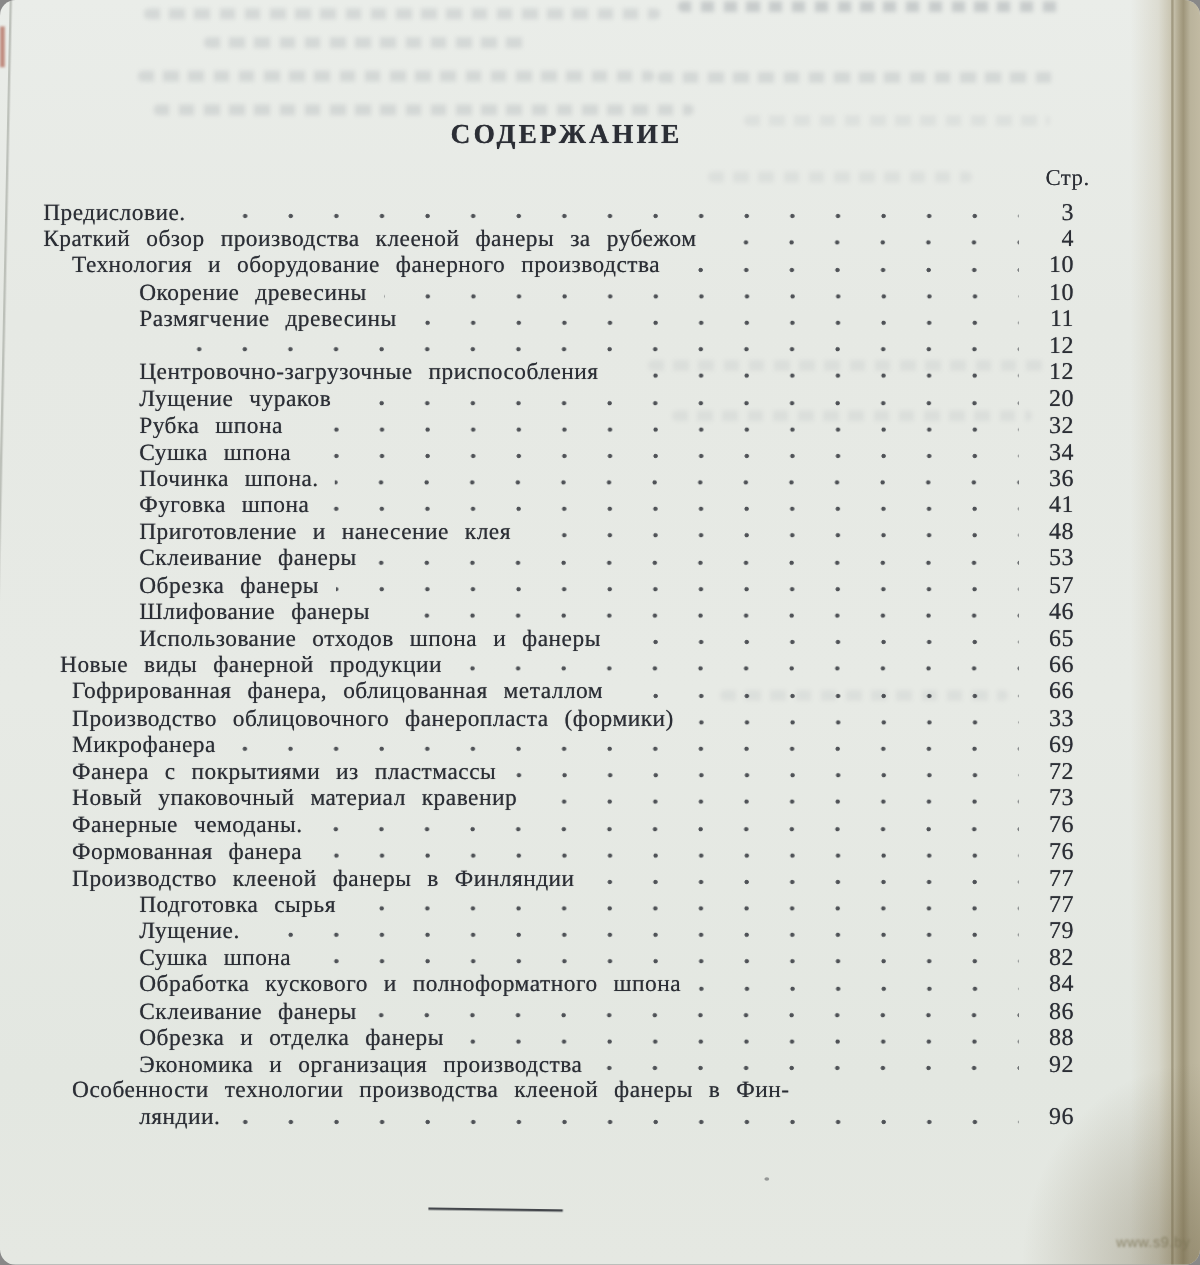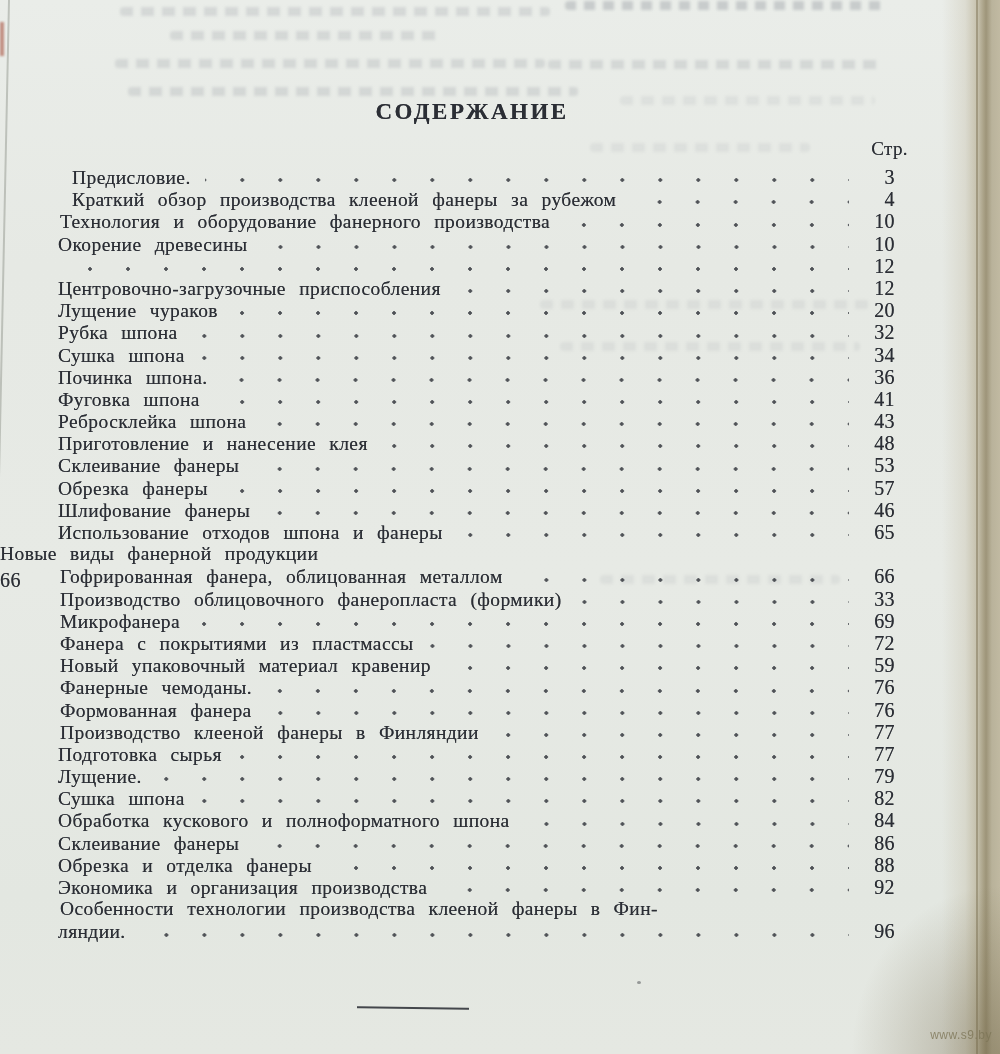--- a/index.html
+++ b/index.html
@@ -5,20 +5,21 @@
   html,body{margin:0;padding:0;background:#888;}
   .page{
     position:relative;
     width:1000px;height:1054px;
     margin:0 auto;
     background:
       linear-gradient(180deg,#eaede9 0%,#e6e9e4 25%,#e7eae5 55%,#e3e7e1 85%,#e5e8e2 100%);
     font-family:"Liberation Serif","DejaVu Serif",serif;
     color:#2b2e35;
     overflow:hidden;
+    border-radius:13px;
   }
   
   .ghost{
     position:absolute;height:9px;border-radius:4px;
     filter:blur(1.6px);
     background:repeating-linear-gradient(90deg,
       rgba(104,112,124,.16) 0 13px, rgba(104,112,124,0) 13px 21px);
   }
   .ghost.dark{background:repeating-linear-gradient(90deg,
       rgba(92,100,112,.24) 0 11px, rgba(92,100,112,0) 11px 19px);}
@@ -88,24 +89,24 @@
     background-size:38px 8px;
     background-repeat:repeat-x;
     background-position:right 2px top 0;
   }
   .row .num{
     flex:0 0 46px;text-align:right;font-size:20px;
     text-shadow:0 0 .6px rgba(43,46,53,.7);
   }
   .row.nodots .dots{background:none;}
   .row.nonum .num{visibility:hidden;}
-  .i0{flex-direction:column;}
-  .i1{padding-left:72px;}
+  .i0{padding-left:50px;}
+  .i1{padding-left:36px;}
   .i2{padding-left:60px;}
-  .i3{padding-left:58px;}
+  .i3{padding-left:116px;}
   .rule{
     position:absolute;left:357px;top:1007px;width:112px;height:2px;
     background:#43464b;transform:rotate(0.8deg);filter:blur(.3px);
   }
   .watermark{
     position:absolute;right:8px;bottom:12px;
     font-family:"Liberation Sans","DejaVu Sans",sans-serif;
     font-size:12px;letter-spacing:.5px;
     color:rgba(125,118,88,.8);filter:blur(.7px);
   }
@@ -145,20 +146,25 @@
       <span class="label">Технология и оборудование фанерного производства</span>
       <span class="dots"></span>
       <span class="num">10</span>
     </div>
       <div class="row i3">
       <span class="label">Окорение древесины</span>
       <span class="dots"></span>
       <span class="num">10</span>
     </div>
       <div class="row i3">
+      <span class="label">Размягчение древесины</span>
+      <span class="dots"></span>
+      <span class="num">11</span>
+    </div>
+      <div class="row i3">
       <span class="dots"></span>
       <span class="num">12</span>
     </div>
       <div class="row i3">
       <span class="label">Центровочно-загрузочные приспособления</span>
       <span class="dots"></span>
       <span class="num">12</span>
     </div>
       <div class="row i3">
       <span class="label">Лущение чураков</span>
@@ -177,25 +183,20 @@
     </div>
       <div class="row i3">
       <span class="label">Починка шпона.</span>
       <span class="dots"></span>
       <span class="num">36</span>
     </div>
       <div class="row i3">
       <span class="label">Фуговка шпона</span>
       <span class="dots"></span>
       <span class="num">41</span>
-    </div>
-      <div class="row i3">
-      <span class="label">Ребросклейка шпона</span>
-      <span class="dots"></span>
-      <span class="num">43</span>
     </div>
       <div class="row i3">
       <span class="label">Приготовление и нанесение клея</span>
       <span class="dots"></span>
       <span class="num">48</span>
     </div>
       <div class="row i3">
       <span class="label">Склеивание фанеры</span>
       <span class="dots"></span>
       <span class="num">53</span>
@@ -236,21 +237,21 @@
       <span class="num">69</span>
     </div>
       <div class="row i2">
       <span class="label">Фанера с покрытиями из пластмассы</span>
       <span class="dots"></span>
       <span class="num">72</span>
     </div>
       <div class="row i2">
       <span class="label">Новый упаковочный материал кравенир</span>
       <span class="dots"></span>
-      <span class="num">59</span>
+      <span class="num">73</span>
     </div>
       <div class="row i2">
       <span class="label">Фанерные чемоданы.</span>
       <span class="dots"></span>
       <span class="num">76</span>
     </div>
       <div class="row i2">
       <span class="label">Формованная фанера</span>
       <span class="dots"></span>
       <span class="num">76</span>

